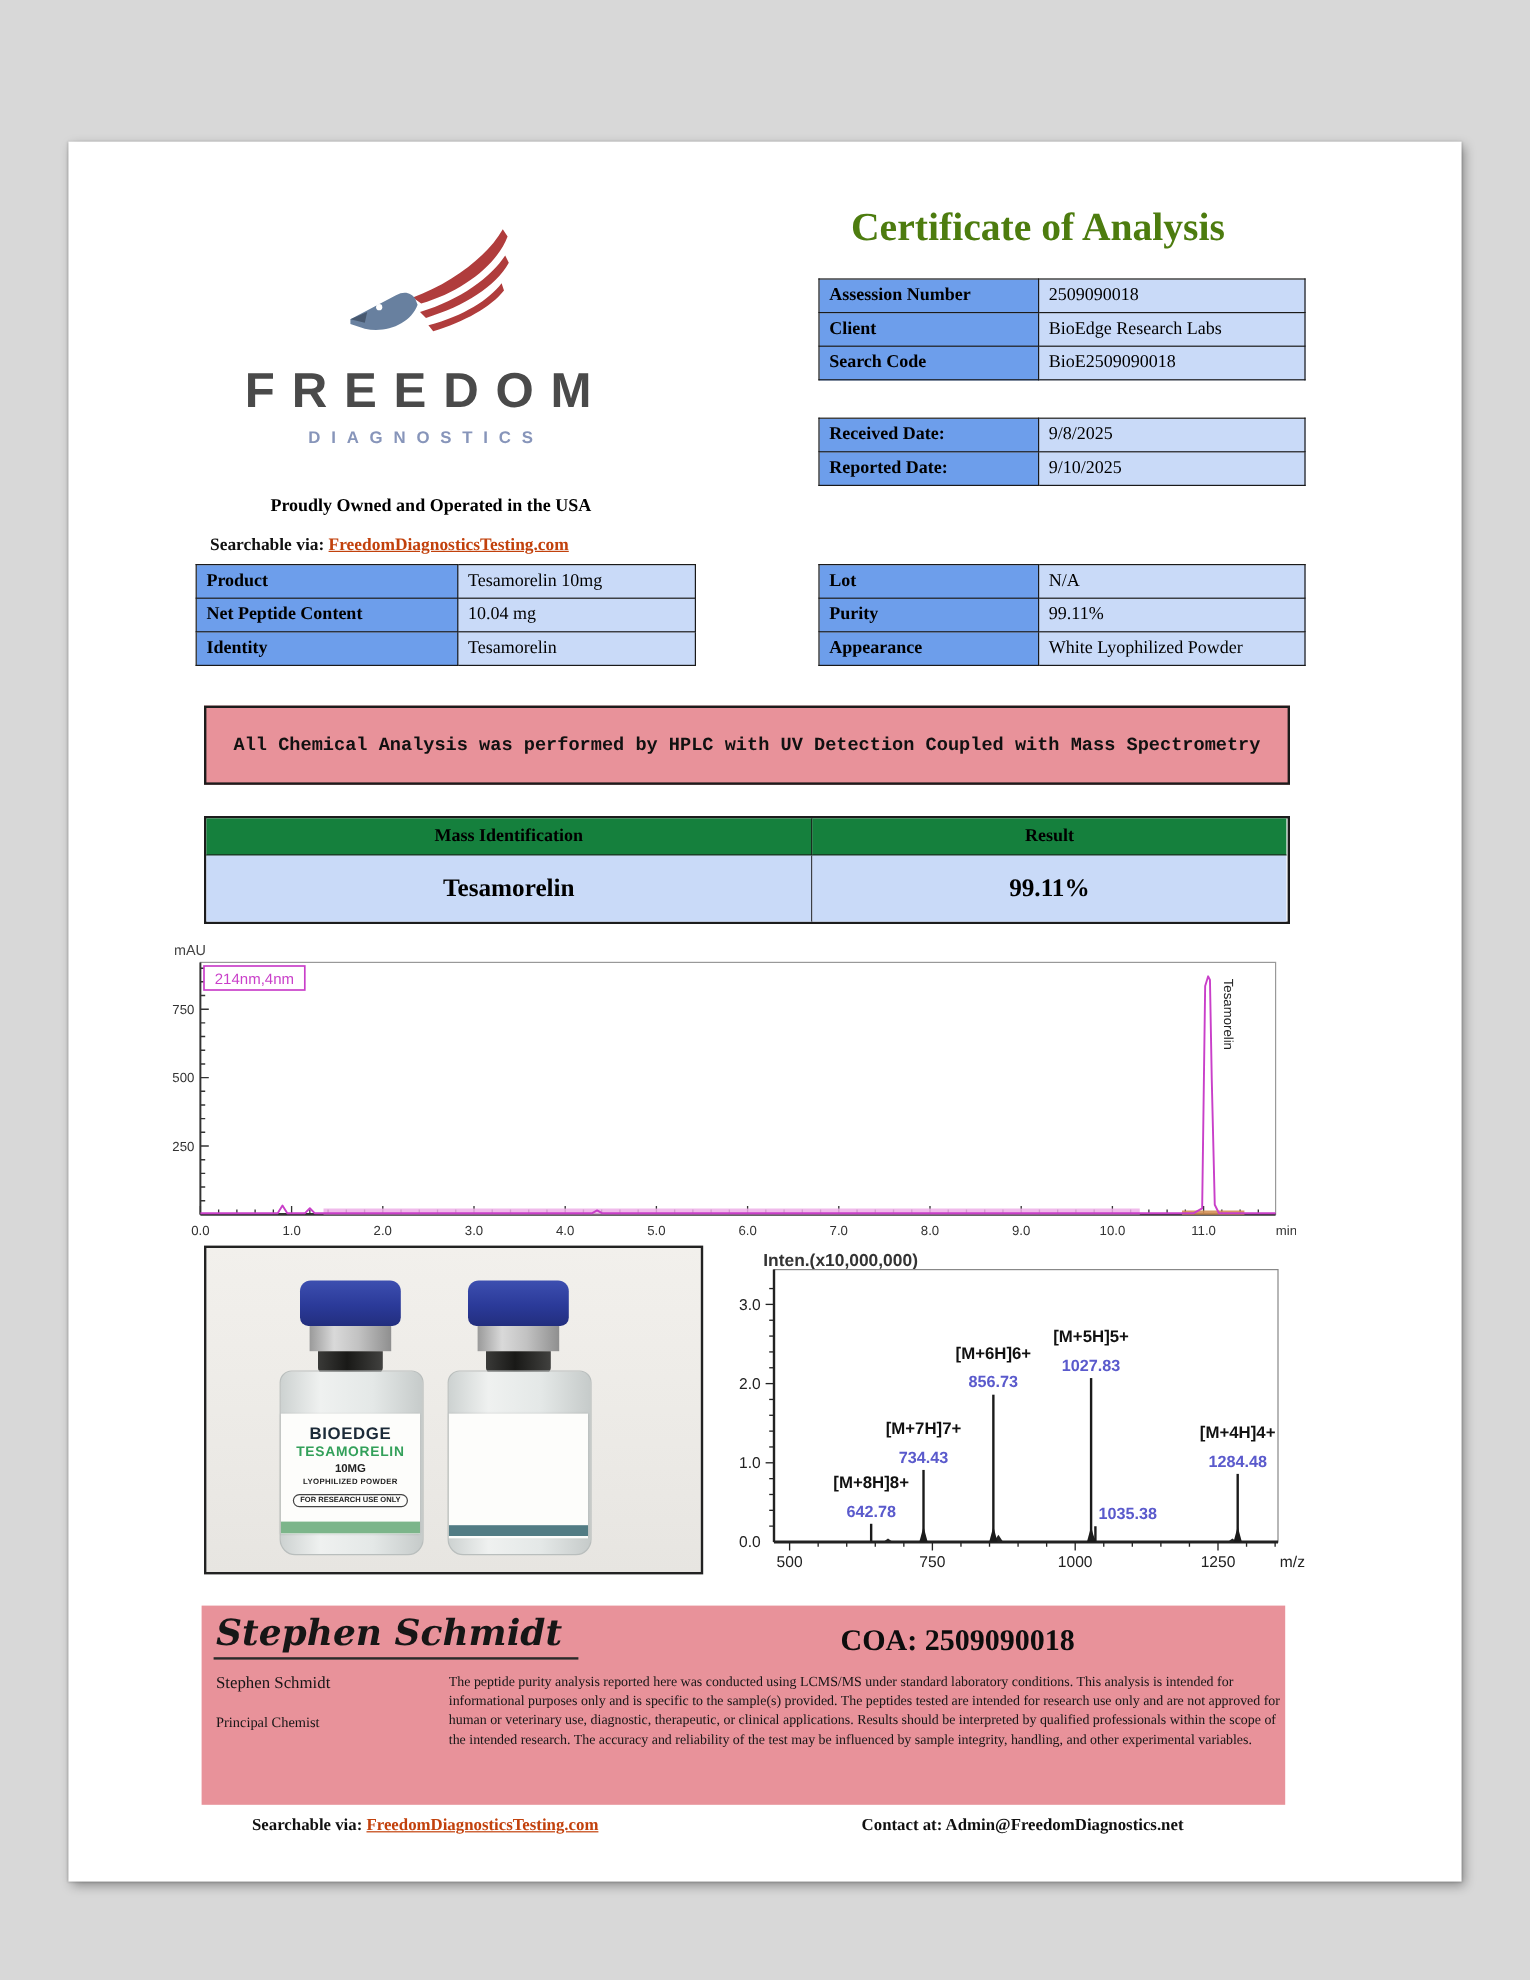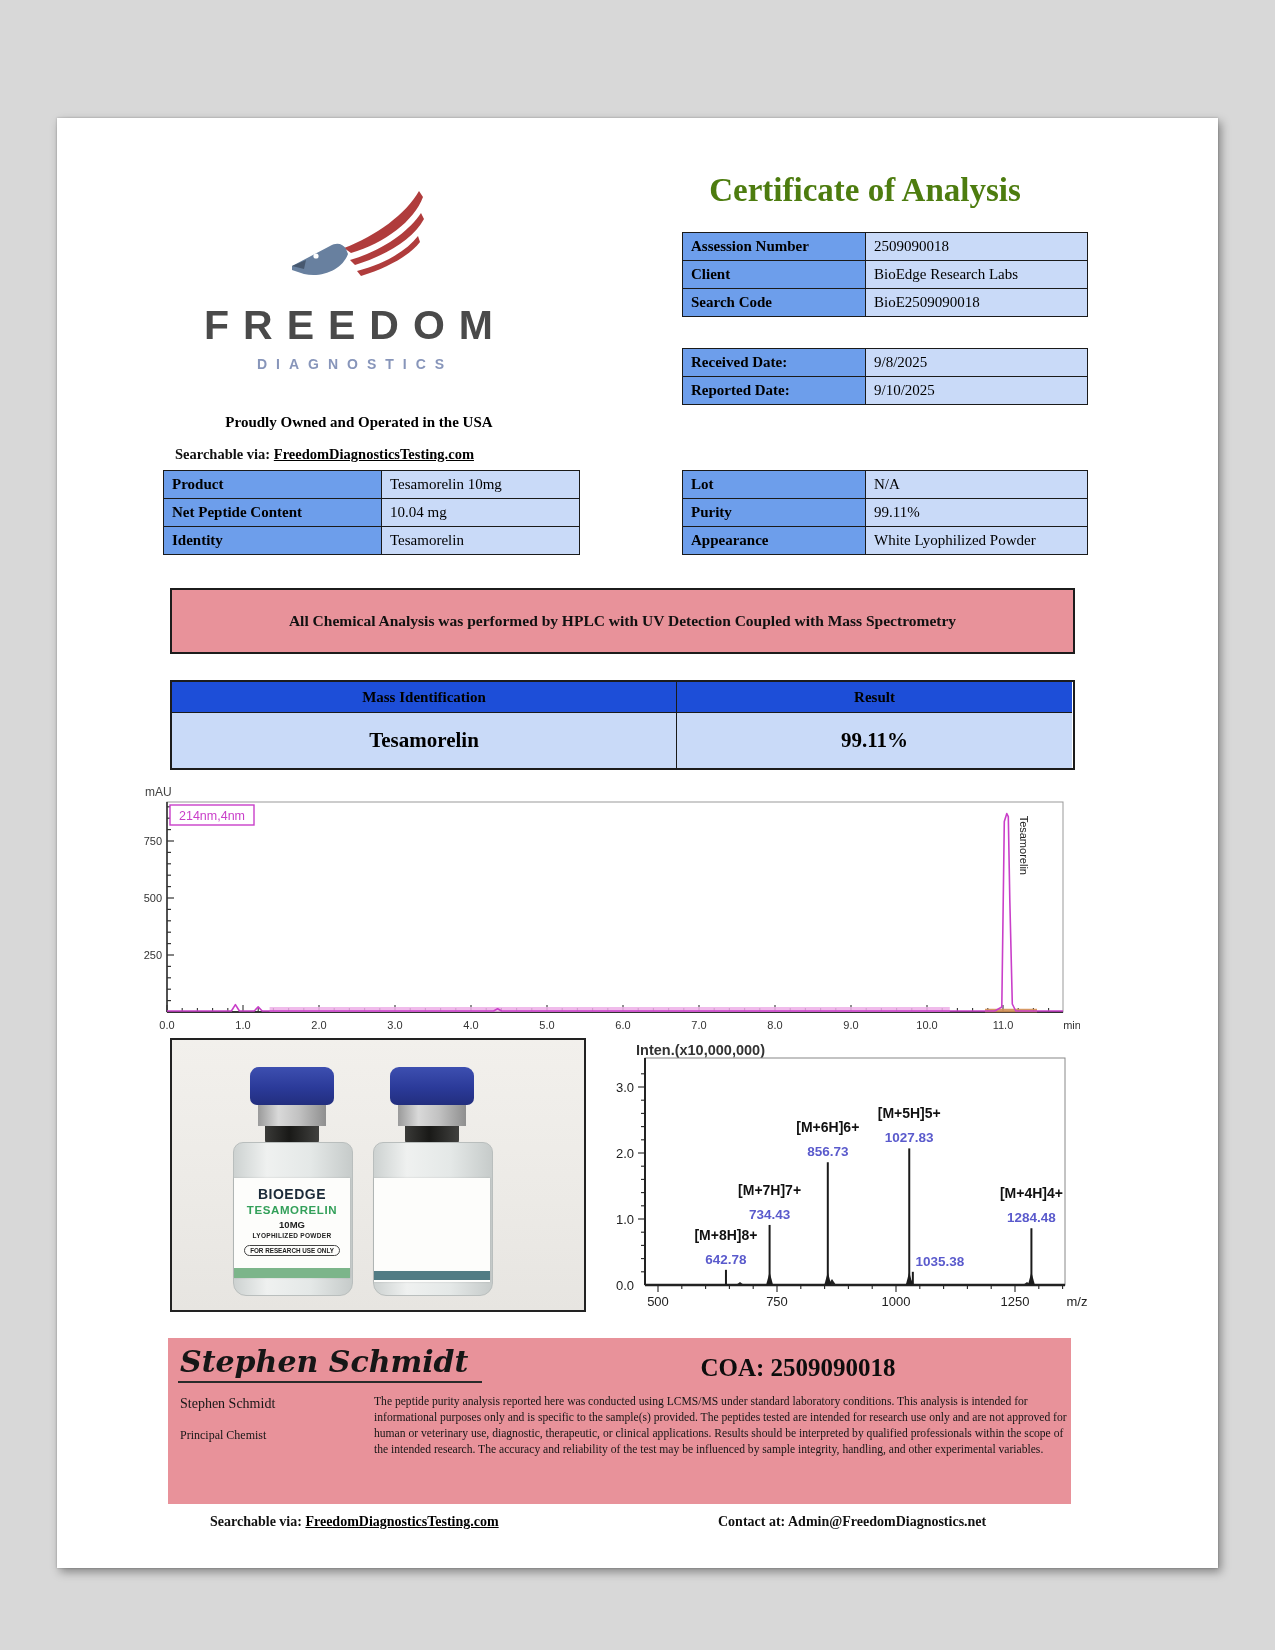--- a/index.html
+++ b/index.html
@@ -10,37 +10,37 @@
          box-shadow:3px 4px 9px rgba(0,0,0,.38),0 0 2px rgba(0,0,0,.25);}
   
   .brand{left:204px;top:302px;width:302px;text-align:center;
          font-family:"Liberation Sans",sans-serif;font-weight:bold;font-size:41px;
          letter-spacing:14px;color:#4a4a4a;}
   .brand-sub{left:204px;top:356px;width:302px;text-align:center;
          font-family:"Liberation Sans",sans-serif;font-weight:bold;font-size:14px;
          letter-spacing:9px;color:#8795ba;}
   .tagline{left:204px;top:414px;width:310px;text-align:center;font-weight:bold;font-size:15px;color:#000000;}
   .searchline{left:175px;top:446px;font-weight:bold;font-size:14.5px;color:#111;}
-  .link{color:#000000;text-decoration:underline;cursor:pointer;}
+  .link{color:#c2410c;text-decoration:underline;cursor:pointer;}
   .doc-title{left:650px;top:172px;width:430px;text-align:center;
              font-weight:bold;font-size:33px;color:#4d7c0f;}
   
   table.tbl{border-collapse:collapse;}
   table.tbl td{border:1.6px solid #1a1a1a;height:27px;padding:0 4px 0 8px;font-size:15px;vertical-align:middle;}
   table.tbl td.lbl{background:#6d9eeb;font-weight:bold;}
   table.tbl td.val{background:#c9daf8;}
   
   .banner{left:170px;top:588px;width:901px;height:62px;background:#e8929a;border:2px solid #1c1c1c;
           display:flex;align-items:center;justify-content:center;
-          font-weight:bold;font-size:15.5px;color:#111;}
+          font-weight:bold;font-size:15.5px;color:#111;font-family:Liberation Mono, monospace;}
   
   .mass-table{left:170px;top:680px;width:901px;border:2px solid #1c1c1c;}
   .mass-row{display:flex;}
   .mass-cell{flex:0 0 auto;display:flex;align-items:center;justify-content:center;}
-  .mh{height:30px;background:#1d4ed8;font-weight:bold;font-size:15px;}
+  .mh{height:30px;background:#15803d;font-weight:bold;font-size:15px;}
   .md{height:55px;background:#c9daf8;font-weight:bold;font-size:21px;}
   .mc-l{width:504px;border-right:1.6px solid #1a1a1a;}
   .mc-r{width:395px;}
   .mh.mc-l,.mh.mc-r{border-bottom:1.6px solid #1a1a1a;}
   
   .chromo{left:140px;top:780px;width:940px;height:262px;}
   .spectrum{left:590px;top:1040px;width:505px;height:278px;}
   
   .vialbox{left:170px;top:1038px;width:412px;height:270px;border:2px solid #222;
            background:linear-gradient(180deg,#f2f0ec,#eceae6 60%,#e7e5e1);overflow:hidden;}

